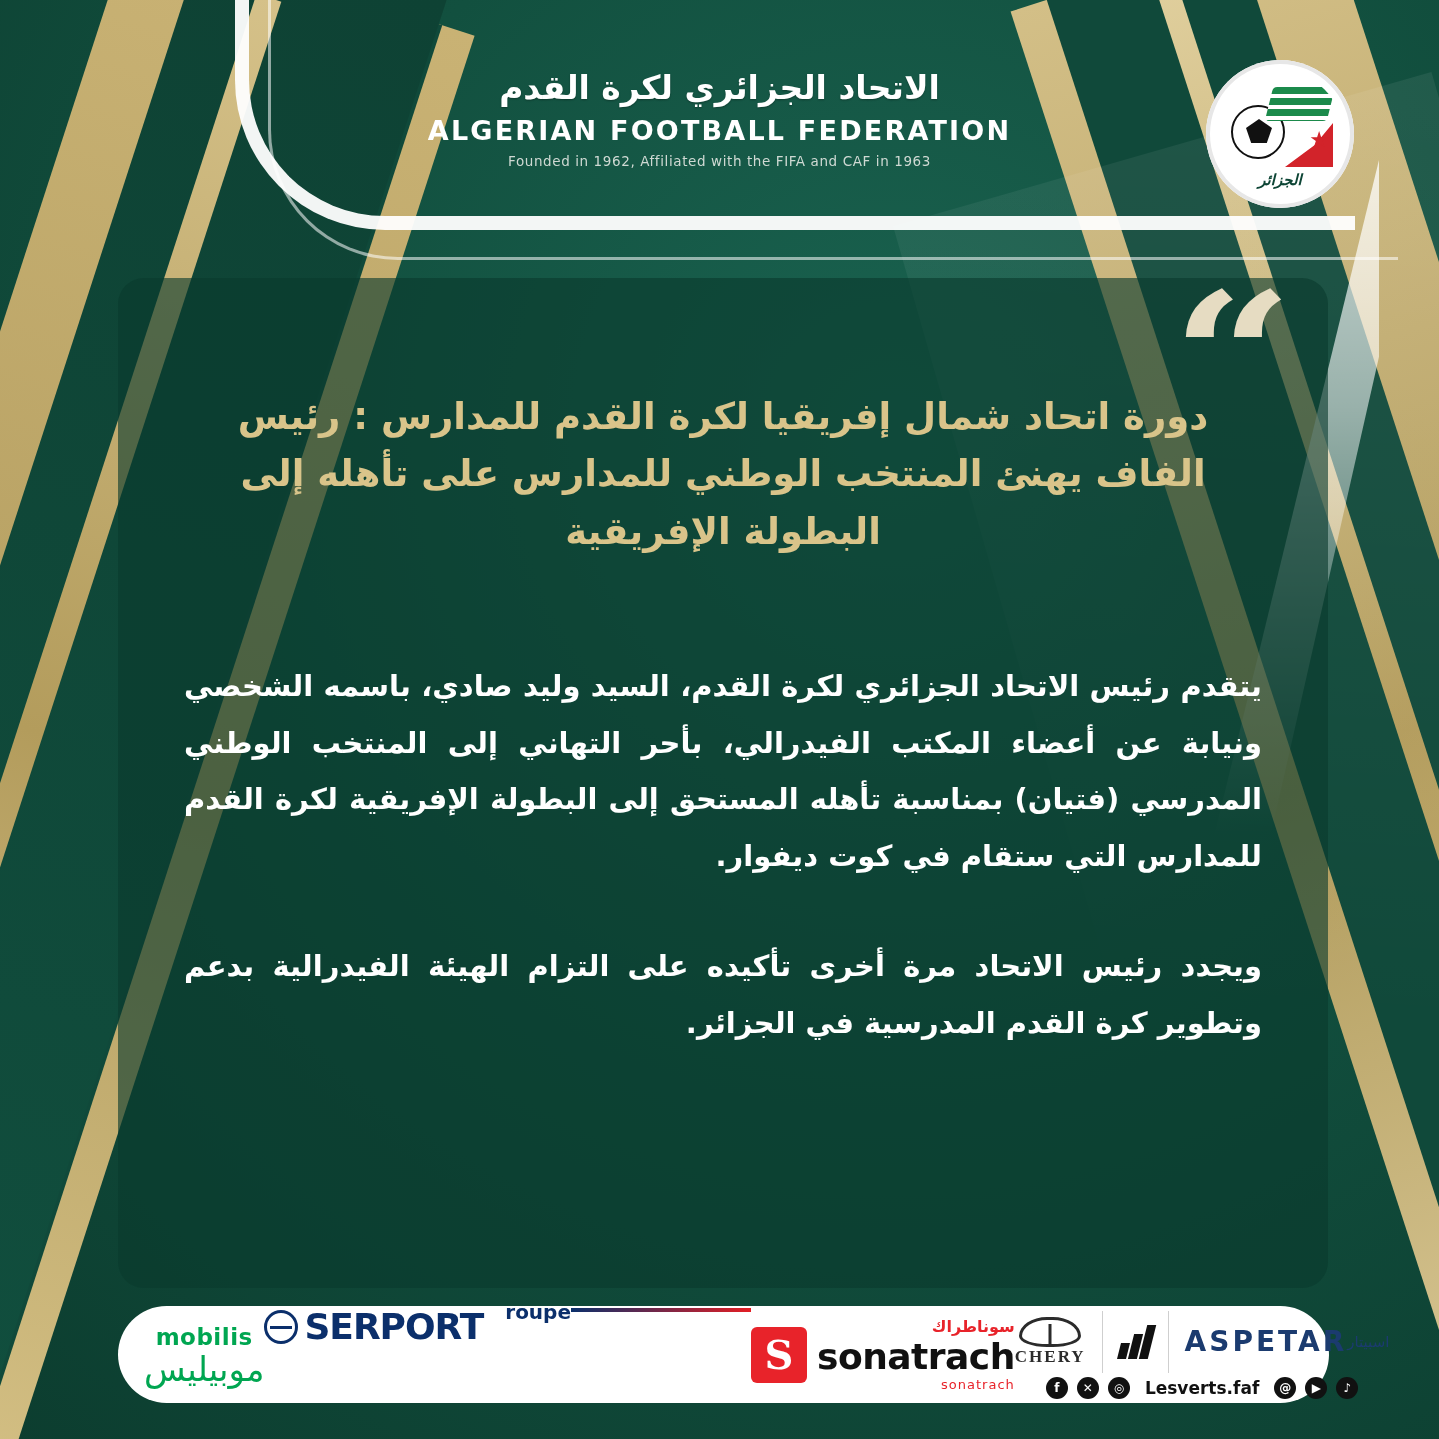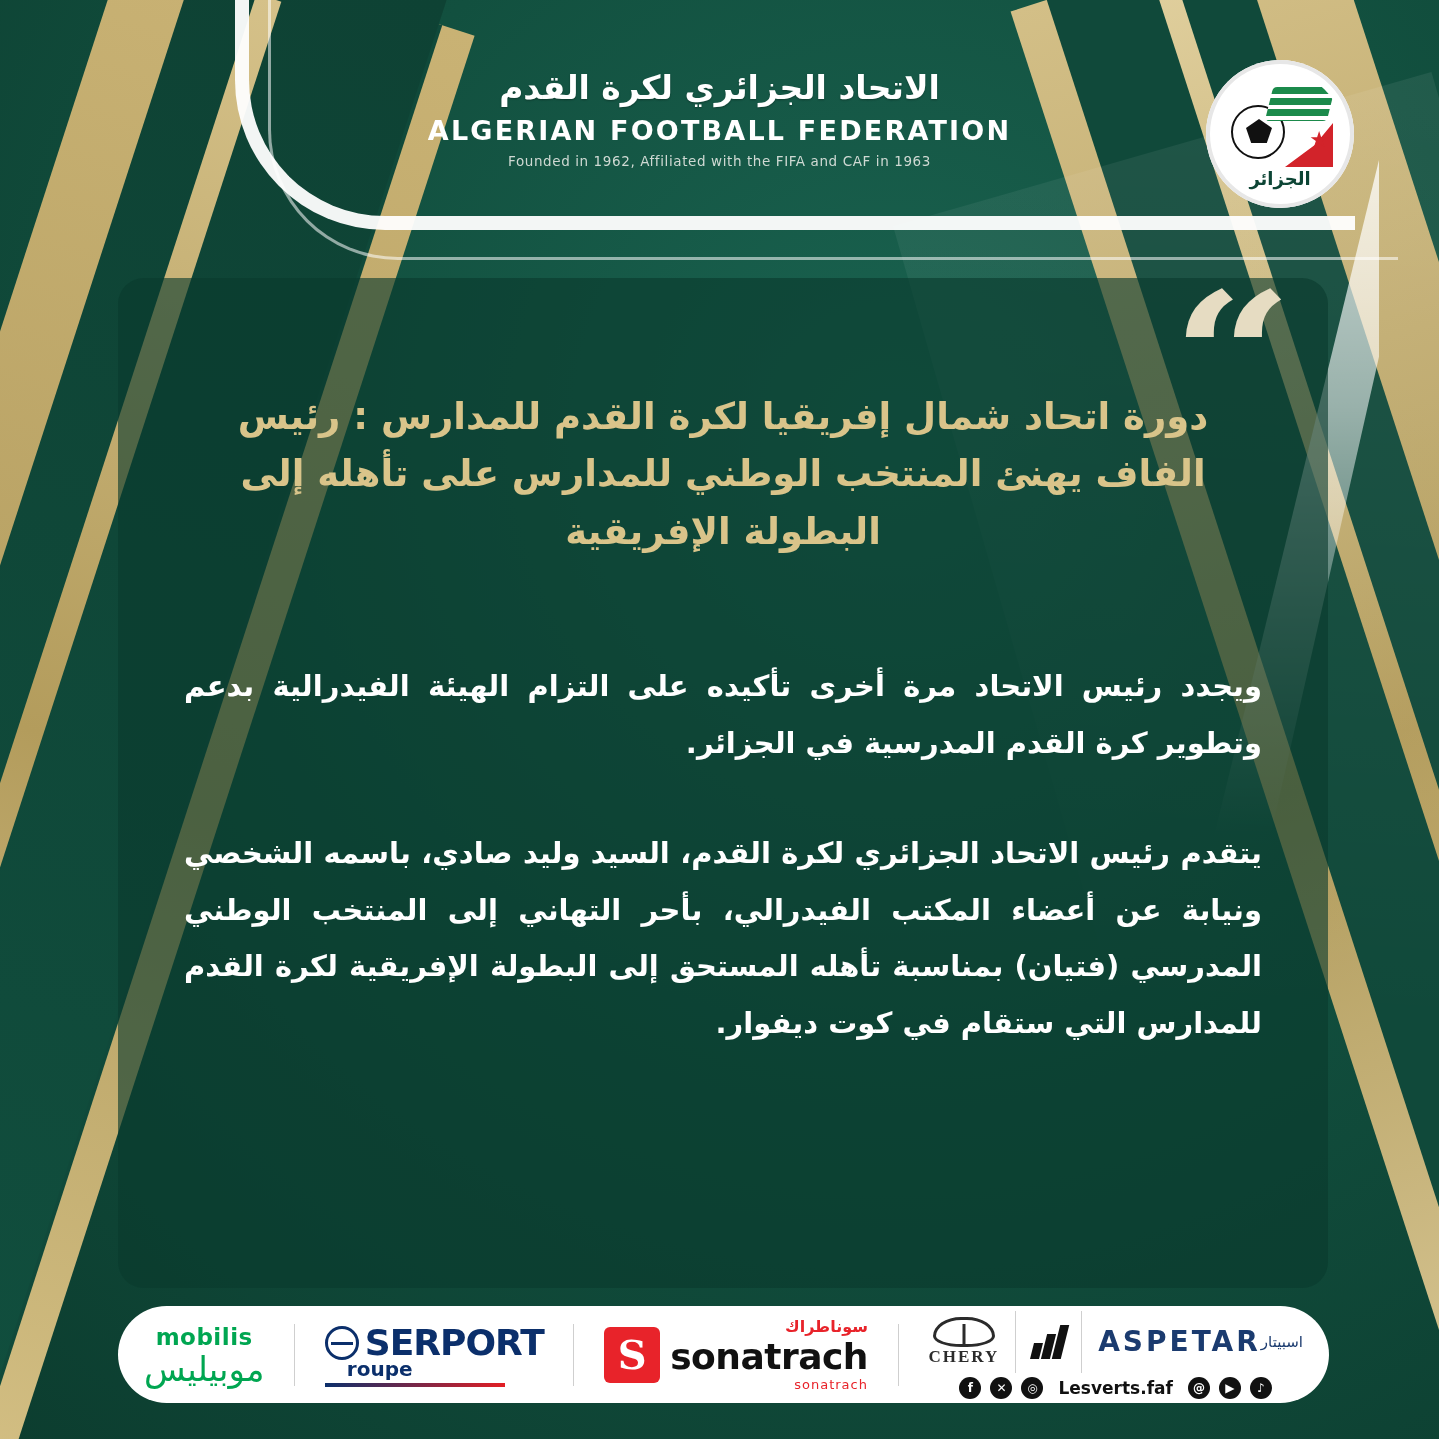--- a/index.html
+++ b/index.html
@@ -193,23 +193,24 @@
   .crest-star {
     position: absolute;
     right: 14px; top: 58px;
     color: #d2232a; font-size: 22px; line-height: 22px;
   }
   .crest-text {
     position: absolute;
     left: 0; right: 0; bottom: 8px;
     text-align: center;
     color: #0d4535;
-    font-size: 18px;
+    font-size: 15px;
     font-weight: bold;
     direction: rtl;
+    font-style: italic;
   }
 
   
   .card {
     position: absolute;
     left: 118px; top: 278px;
     width: 1210px; height: 1010px;
     background: rgba(10, 58, 45, .62);
     border-radius: 26px;
   }
@@ -277,21 +278,21 @@
   
   .mobilis { flex-direction: column; gap: 2px; }
   .mobilis .lat {
     color: #00a651; font-size: 23px; font-weight: bold; letter-spacing: .5px;
   }
   .mobilis .ar {
     color: #00a651; font-size: 34px; font-weight: normal; direction: rtl;
     line-height: 34px;
   }
   
-  .serport { flex-direction: column; align-items: flex-start; }
+  .serport { align-items: flex-start; }
   .serport .row1 { display: flex; align-items: center; gap: 6px; }
   .serport .globe {
     width: 34px; height: 34px; border-radius: 50%;
     background: #ffffff; border: 3px solid #0b2f6b;
     position: relative;
   }
   .serport .globe::after {
     content: "";
     position: absolute; left: 3px; top: 13px;
     width: 22px; height: 3px; background: #0b2f6b;
@@ -386,22 +387,22 @@
         <div class="crest-star">★</div>
         <div class="crest-text">الجزائر</div>
       </div>
     </div>
   </div>
 
   <div class="card">
     <div class="quote-mark">“</div>
     <div class="headline">دورة اتحاد شمال إفريقيا لكرة القدم للمدارس : رئيس الفاف يهنئ المنتخب الوطني للمدارس على تأهله إلى البطولة الإفريقية</div>
     <div class="body">
+      <p>يتقدم رئيس الاتحاد الجزائري لكرة القدم، السيد وليد صادي، باسمه الشخصي ونيابة عن أعضاء المكتب الفيدرالي، بأحر التهاني إلى المنتخب الوطني المدرسي (فتيان) بمناسبة تأهله المستحق إلى البطولة الإفريقية لكرة القدم للمدارس التي ستقام في كوت ديفوار.</p>
       <p>ويجدد رئيس الاتحاد مرة أخرى تأكيده على التزام الهيئة الفيدرالية بدعم وتطوير كرة القدم المدرسية في الجزائر.</p>
-      <p>يتقدم رئيس الاتحاد الجزائري لكرة القدم، السيد وليد صادي، باسمه الشخصي ونيابة عن أعضاء المكتب الفيدرالي، بأحر التهاني إلى المنتخب الوطني المدرسي (فتيان) بمناسبة تأهله المستحق إلى البطولة الإفريقية لكرة القدم للمدارس التي ستقام في كوت ديفوار.</p>
     </div>
   </div>
 
   <div class="sponsor-bar">
 
     <div class="sponsor mobilis">
       <div class="lat">mobilis</div>
       <div class="ar">موبيليس</div>
     </div>
 

